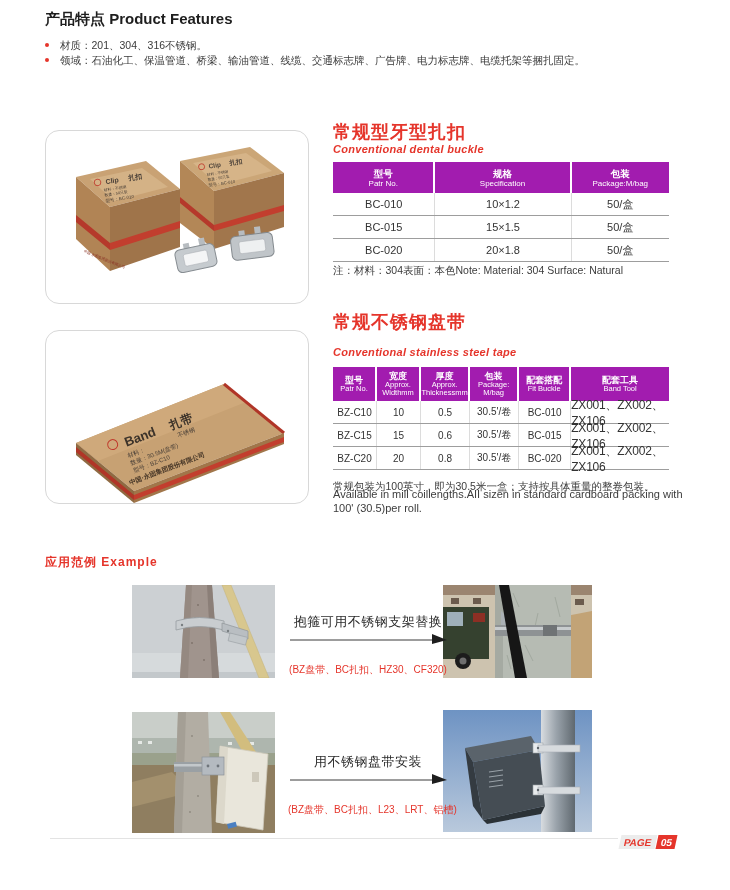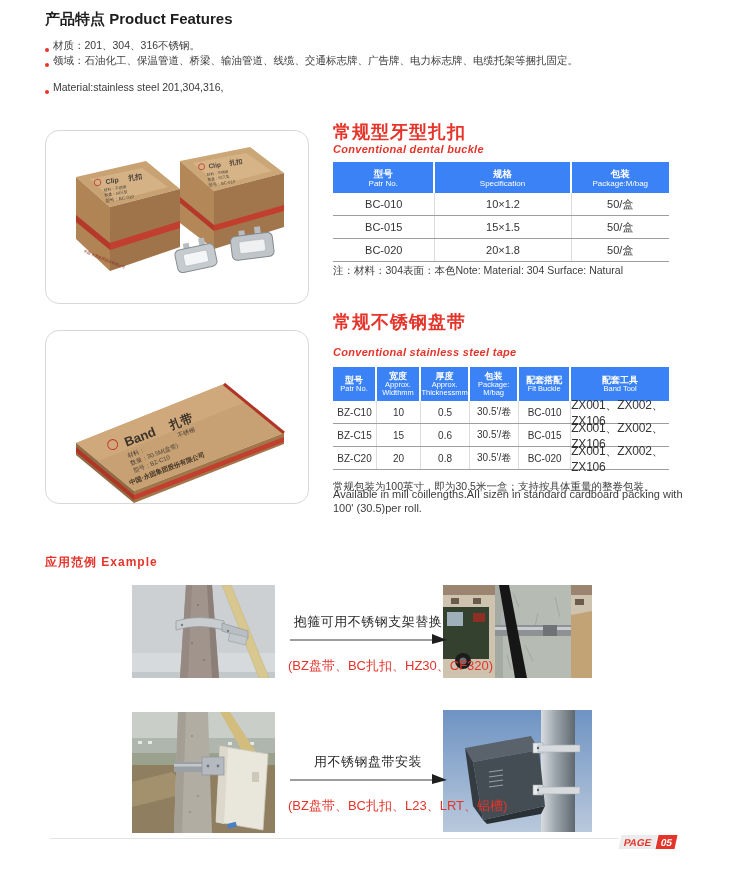--- a/index.html
+++ b/index.html
@@ -3,35 +3,35 @@
 <meta charset="utf-8">
 <style>
   html,body{margin:0;padding:0;background:#fff;}
   .page{position:relative;width:730px;height:890px;background:#fff;overflow:hidden;
         font-family:"Liberation Sans","DejaVu Sans",sans-serif;color:#333;}
   .abs{position:absolute;}
 
   
   .features{left:45px;top:10px;width:650px;}
   .features-title{font-size:15px;font-weight:bold;color:#1e1e1e;margin-bottom:9px;}
-  .bullet{display:flex;align-items:flex-end;font-size:10.5px;line-height:14px;color:#3a3a3a;margin-bottom:1px;}
+  .bullet{display:flex;align-items:flex-start;font-size:10.5px;line-height:14px;color:#3a3a3a;margin-bottom:1px;gap:7px;}
   .bullet-dot{flex:0 0 4px;width:4px;height:4px;border-radius:50%;background:#e5352b;margin:5px 4px 0 0;}
   .bullet-gap{height:12px;}
 
   
   .sec-title{font-size:18px;font-weight:bold;color:#e5352b;letter-spacing:1px;}
   .sec-sub{font-size:11px;font-weight:bold;color:#e5352b;letter-spacing:.3px;font-style:italic;}
 
   
   .card{border:1px solid #d8d8d8;border-radius:14px;background:#fff;overflow:hidden;}
   .card svg{display:block;}
 
   
   .tbl{width:336px;}
-  .tbl-head{display:flex;background:#3b82f6;color:#fff;text-align:center;}
+  .tbl-head{display:flex;background:#a21caf;color:#fff;text-align:center;}
   .th{display:flex;flex-direction:column;justify-content:center;box-sizing:border-box;border-right:2px solid #fff;}
   .th:last-child{border-right:none;}
   .tbl1 .tbl-head{height:31px;}
   .tbl2 .tbl-head{height:34px;}
   .th-l1{font-size:9.5px;font-weight:bold;line-height:11px;}
   .th-l2,.th-l3{font-size:8px;line-height:9px;}
   .tbl2 .th-l1{font-size:9px;line-height:10px;}
   .tbl2 .th-l2,.tbl2 .th-l3{font-size:7.5px;line-height:8.5px;}
   .tbl-row{display:flex;border-bottom:1px solid #9d9d9d;height:22px;}
   .tbl2 .tbl-row{height:22px;}
@@ -46,21 +46,21 @@
   .note{font-size:10.5px;color:#3c3c3c;}
   .note-en{font-size:11px;color:#3c3c3c;line-height:14px;}
 
   
   .ex-title{font-size:12px;font-weight:bold;color:#e5352b;letter-spacing:1px;}
   .photo{overflow:hidden;}
   .photo svg{display:block;}
   .caption-block{width:160px;text-align:center;}
   .caption-text{font-size:13px;color:#2b2b2b;letter-spacing:.5px;font-family:Liberation Serif, serif;}
   .caption-arrow{margin-top:2px;}
-  .caption-models{font-size:13px;color:#e5352b;white-space:nowrap;margin-top:8px;}
+  .caption-models{font-size:10px;color:#e5352b;white-space:nowrap;margin-top:14px;}
 
   
   .footer-line{left:50px;top:838px;width:568px;height:1px;background:#e3e3e3;}
   .footer-badge{left:620px;top:835px;display:flex;height:14px;}
   .badge-label,.badge-page{display:flex;align-items:center;font-size:10px;font-weight:bold;
       padding:0 4px;transform:skewX(-12deg);}
   .badge-label{background:#ececec;color:#e5352b;}
   .badge-page{background:#e5352b;color:#fff;margin-left:1px;}
 </style>
 </head>
@@ -72,24 +72,20 @@
     <div class="features-title">产品特点 Product Features</div>
     <div class="bullet">
       <span class="bullet-dot"></span>
       <span>材质：201、304、316不锈钢。</span>
     </div>
     <div class="bullet">
       <span class="bullet-dot"></span>
       <span>领域：石油化工、保温管道、桥梁、输油管道、线缆、交通标志牌、广告牌、电力标志牌、电缆托架等捆扎固定。</span>
     </div>
     <div class="bullet-gap"></div>
-    <div class="bullet">
-      <span class="bullet-dot"></span>
-      <span>Material:stainless steel 201,304,316,</span>
-    </div>
   </div>
 
   <div class="abs card" style="left:45px;top:130px;width:262px;height:172px;">
     <svg width="262" height="172" viewBox="0 0 262 172">
 
       <polygon points="134,30 204,16 238,42 168,60" fill="#cba677"></polygon>
       <polygon points="134,30 168,60 168,118 134,92" fill="#b38757"></polygon>
       <polygon points="168,60 238,42 238,96 168,118" fill="#a1764c"></polygon>
       <polygon points="134,66 168,94 168,100 134,72" fill="#b5392b"></polygon>
       <polygon points="168,94 238,74 238,80 168,100" fill="#c23e2e"></polygon>

